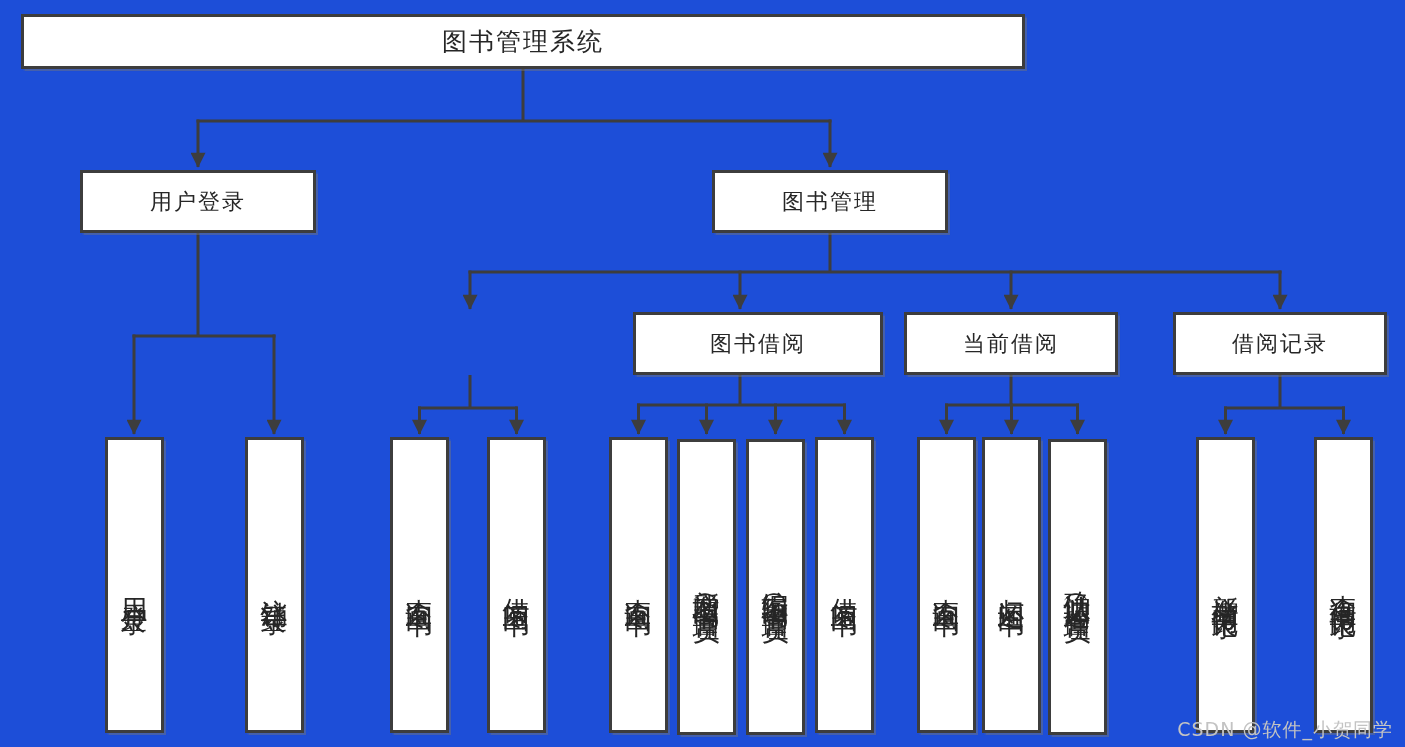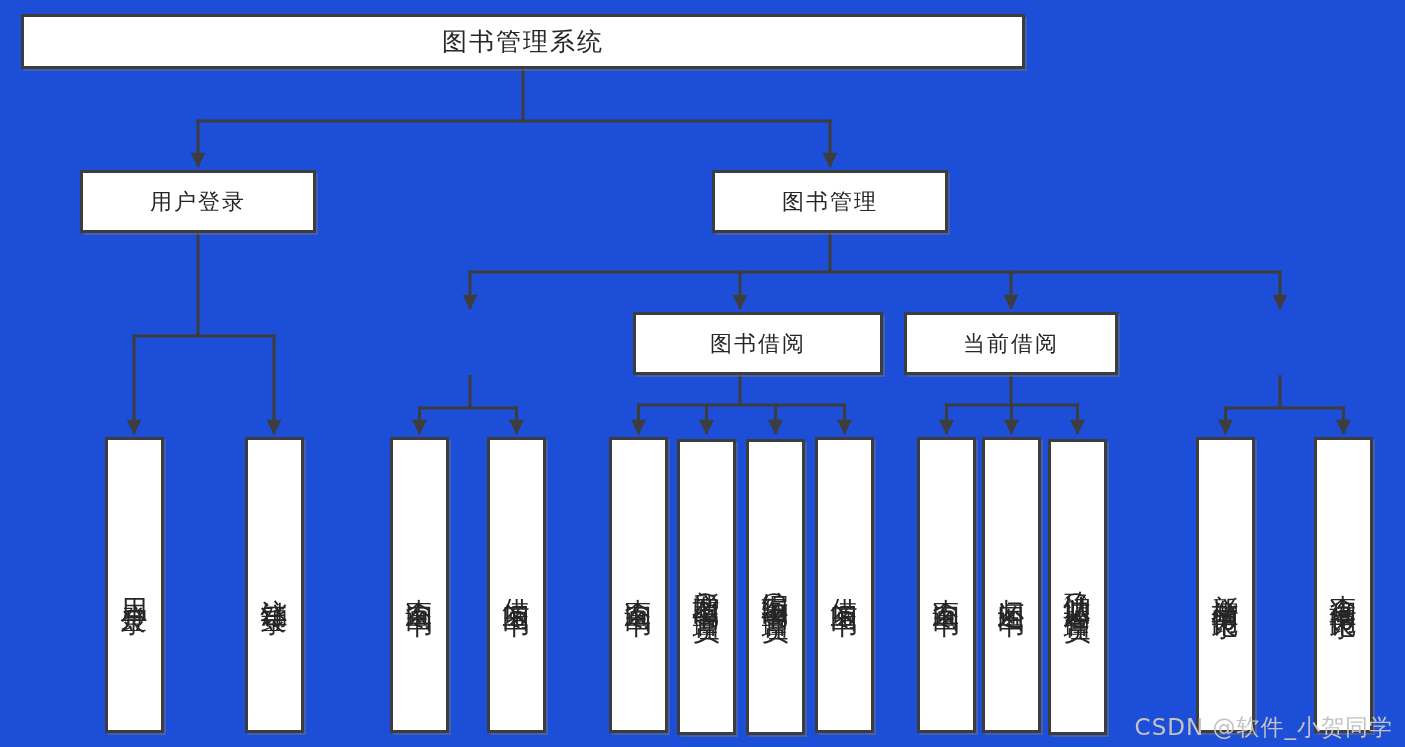--- a/index.html
+++ b/index.html
@@ -47,21 +47,21 @@
     font-size: 27px;
     letter-spacing: 4px;
     line-height: 1;
     white-space: nowrap;
     color: #262626;
   }
   .watermark {
     position: absolute;
     right: 12px;
     bottom: 4px;
-    font-size: 23px;
+    font-size: 19px;
     color: #c3c3c3;
     letter-spacing: 1px;
     pointer-events: none;
   }
 </style>
 </head>
 <body>
 
 <div class="stage">
 
@@ -125,20 +125,23 @@
   <div class="node level-branch" style="left:712px; top:170px; width:236px; height:63px;">
     <span>图书管理</span>
   </div>
 
   <div class="node level-branch" style="left:633px; top:312px; width:250px; height:63px;">
     <span>图书借阅</span>
   </div>
   <div class="node level-branch" style="left:904px; top:312px; width:214px; height:63px;">
     <span>当前借阅</span>
   </div>
+  <div class="node level-branch" style="left:1173px; top:312px; width:214px; height:63px;">
+    <span>借阅记录</span>
+  </div>
 
   <div class="node leaf" style="left:105px; top:437px; width:59px; height:296px;">
     <span class="vtext">用户登录</span>
   </div>
   <div class="node leaf" style="left:245px; top:437px; width:59px; height:296px;">
     <span class="vtext">注销登录</span>
   </div>
 
   <div class="node leaf" style="left:390px; top:437px; width:59px; height:296px;">
     <span class="vtext">查询图书</span>

